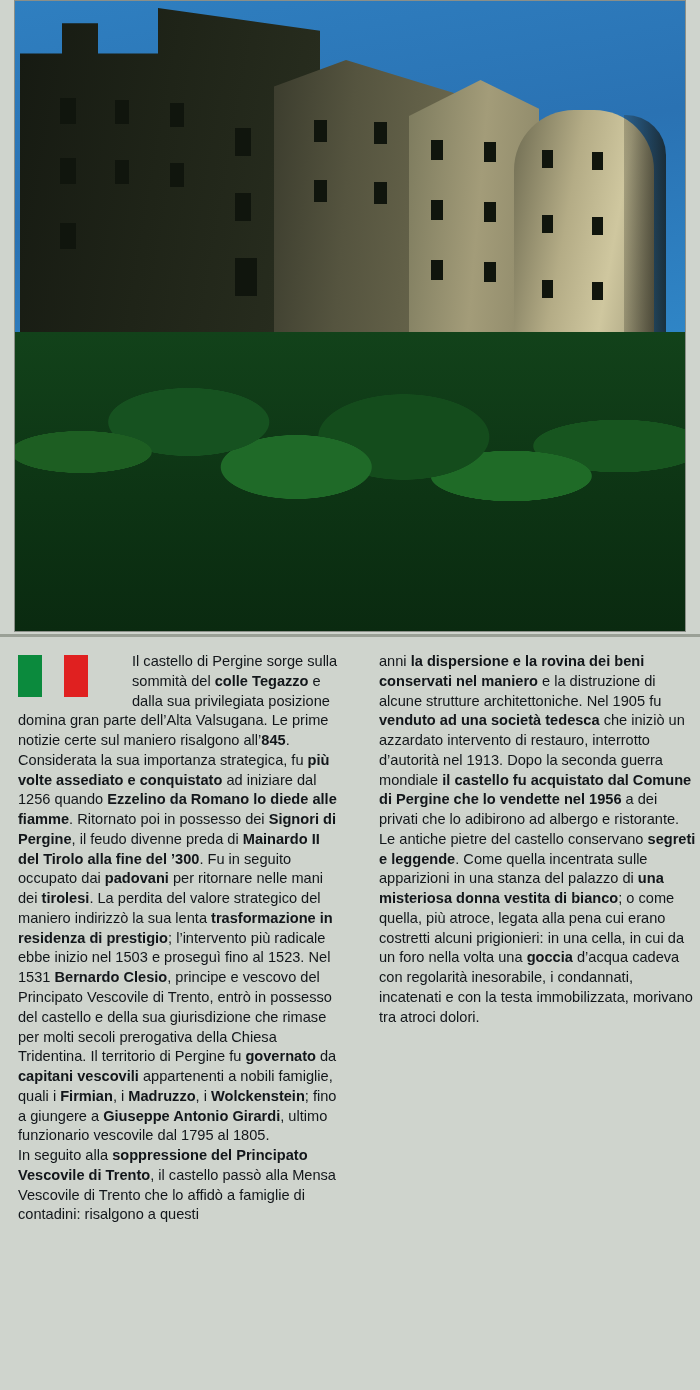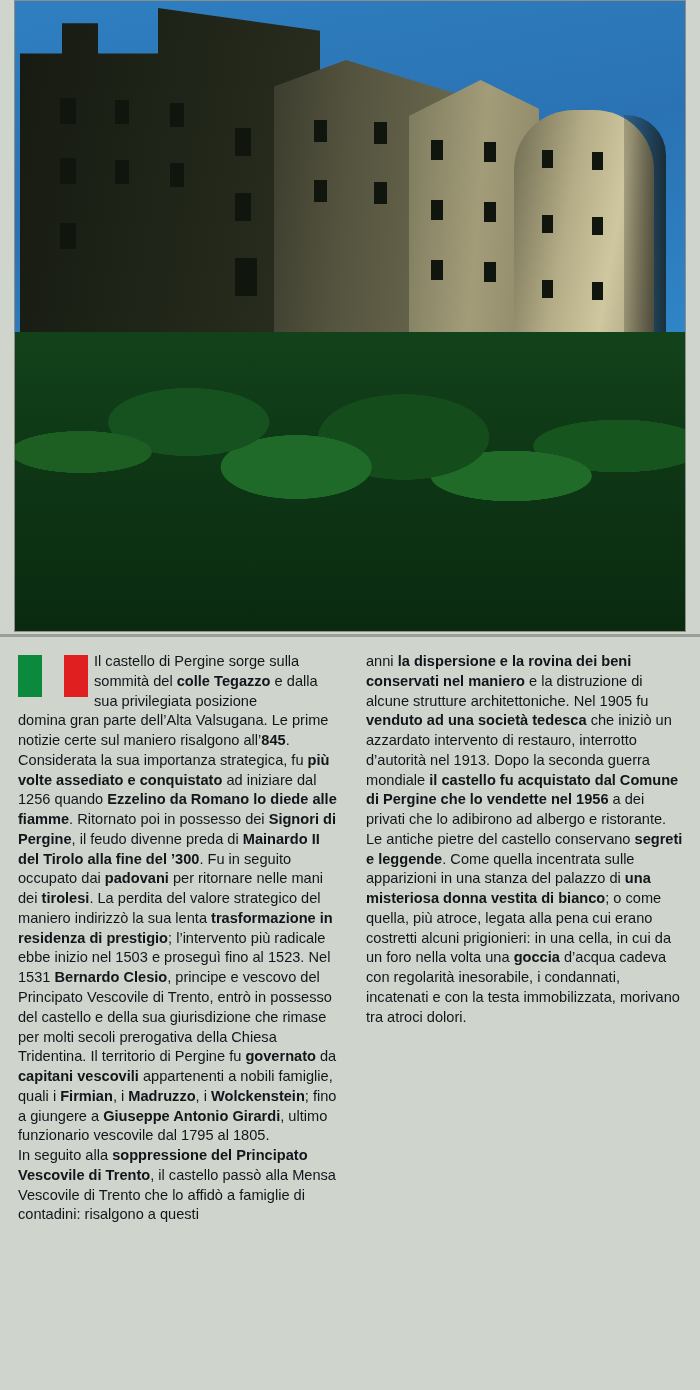--- a/index.html
+++ b/index.html
@@ -175,28 +175,28 @@
     font-size: 14.6px;
     line-height: 1.355;
     color: #12161a;
     text-align: left;
   }
   .col-left {
     left: 18px;
     width: 320px;
   }
   .col-right {
-    left: 366px;
+    left: 379px;
     width: 318px;
   }
   .col p {
     margin: 0;
   }
   .indent-block {
-    padding-left: 76px;
+    padding-left: 114px;
   }
   b { font-weight: bold; }
 </style>
 </head>
 <body>
 
 <div class="page">
 
   <div class="photo-wrap">
     <div class="sky"></div>

